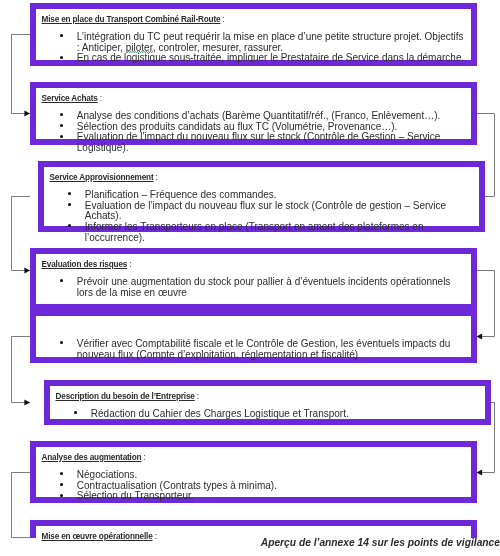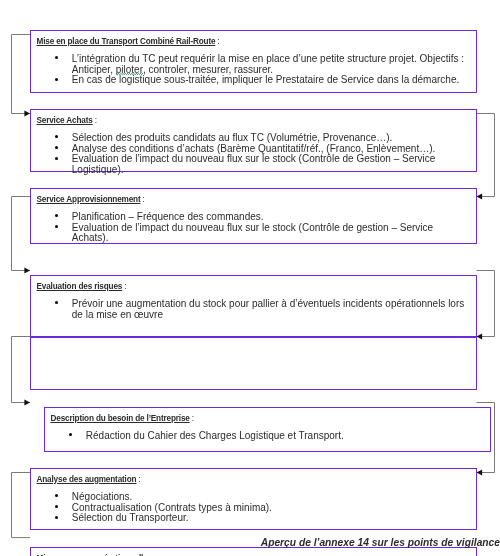--- a/index.html
+++ b/index.html
@@ -1,21 +1,21 @@
 <!DOCTYPE html>
 <html><head>
 <meta charset="utf-8">
 <title>Annexe 14 - points de vigilance</title>
 <style>
   html,body{margin:0;padding:0;background:#ffffff;}
   body{width:500px;height:556px;overflow:hidden;
        font-family:"Liberation Sans",sans-serif;color:#2b2b2b;}
   #stage{position:relative;width:500px;height:556px;background:#fff;}
 
-  .box{position:absolute;border:1px solid #6d28d9;background:#fff;box-sizing:border-box;margin-top:27px;}
+  .box{position:absolute;border:6px solid #6d28d9;background:#fff;box-sizing:border-box;}
   .box.cropped{border-bottom:none;}
 
   .btitle{position:absolute;left:5.5px;top:5.8px;font-size:8.2px;font-weight:bold;
           white-space:nowrap;letter-spacing:-0.16px;}
   .btitle u{text-decoration:underline;text-underline-offset:0.6px;
             text-decoration-thickness:0.7px;}
   .btitle .colon{font-weight:normal;text-decoration:none;}
 
   ul.items{position:absolute;margin:0;padding:0;list-style:none;
            top:23px;left:-30px;right:4px;}
@@ -60,39 +60,43 @@
       <div class="box" style="left: 30px; top: 3px; width: 446.5px; height: 63px;">
         <div class="btitle"><u>Mise en place du Transport Combiné Rail-Route</u><span class="colon"> :</span></div>
         <ul class="items">
           <li>L’intégration du TC peut requérir la mise en place d’une petite structure projet. Objectifs : Anticiper, <span class="sq">piloter</span>, controler, mesurer, rassurer.</li>
           <li>En cas de logistique sous-traitée, impliquer le Prestataire de Service dans la démarche.</li>
         </ul>
       </div>
       <div class="box" style="left: 30px; top: 82px; width: 446.5px; height: 63px;">
         <div class="btitle"><u>Service Achats</u><span class="colon"> :</span></div>
         <ul class="items">
+          <li>Analyse des conditions d’achats (Barème Quantitatif/réf., (Franco, Enlèvement…).</li>
           <li>Sélection des produits candidats au flux TC (Volumétrie, Provenance…).</li>
-          <li>Analyse des conditions d’achats (Barème Quantitatif/réf., (Franco, Enlèvement…).</li>
           <li>Evaluation de l’impact du nouveau flux sur le stock (Contrôle de Gestion – Service Logistique).</li>
         </ul>
       </div>
-      <div class="box" style="left: 30px; top: 161px; width: 446.5px; height: 56px;">
+      <div class="box" style="left: 38px; top: 161px; width: 446.5px; height: 71px;">
         <div class="btitle"><u>Service Approvisionnement</u><span class="colon"> :</span></div>
         <ul class="items">
           <li>Planification – Fréquence des commandes.</li>
           <li>Evaluation de l’impact du nouveau flux sur le stock (Contrôle de gestion – Service Achats).</li>
+          <li>Informer les Transporteurs en place (Transport en amont des plateformes en l’occurrence).</li>
         </ul>
       </div>
       <div class="box" style="left: 30px; top: 248px; width: 446.5px; height: 62px;">
         <div class="btitle"><u>Evaluation des risques</u><span class="colon"> :</span></div>
         <ul class="items">
           <li>Prévoir une augmentation du stock pour pallier à d’éventuels incidents opérationnels lors de la mise en œuvre</li>
         </ul>
       </div>
       <div class="box" style="left: 30px; top: 310px; width: 446.5px; height: 53px;">
+        <ul class="items">
+          <li>Vérifier avec Comptabilité fiscale et le Contrôle de Gestion, les éventuels impacts du nouveau flux (Compte d’exploitation, réglementation et fiscalité)</li>
+        </ul>
       </div>
       <div class="box" style="left: 44px; top: 380px; width: 446.5px; height: 45px;">
         <div class="btitle"><u>Description du besoin de l’Entreprise</u><span class="colon"> :</span></div>
         <ul class="items">
           <li>Rédaction du Cahier des Charges Logistique et Transport.</li>
         </ul>
       </div>
       <div class="box" style="left: 30px; top: 441px; width: 446.5px; height: 62px;">
         <div class="btitle"><u>Analyse des augmentation</u><span class="colon"> :</span></div>
         <ul class="items">

